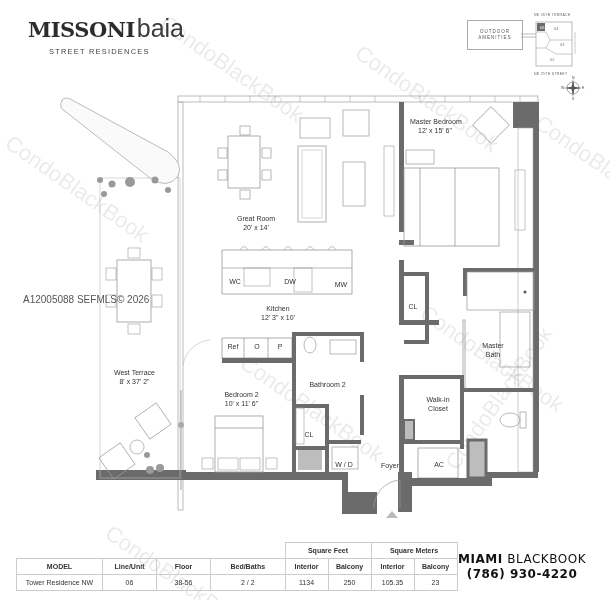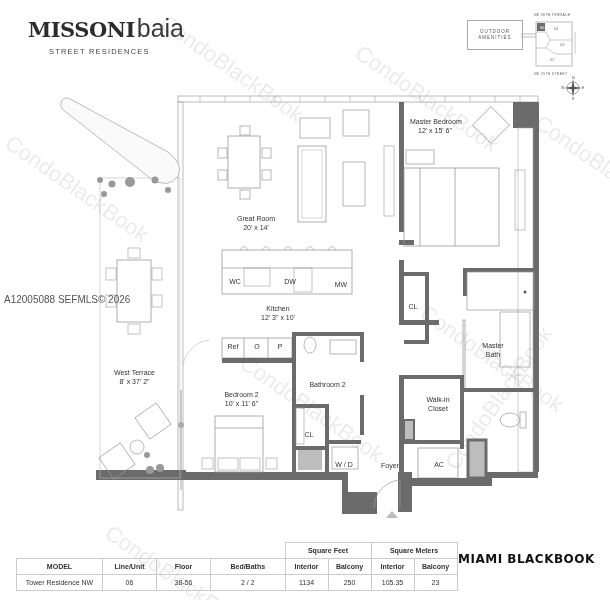--- a/index.html
+++ b/index.html
@@ -4,27 +4,27 @@
 <style>
   html, body { margin:0; padding:0; background:#ffffff; }
   body { width:610px; height:600px; position:relative; overflow:hidden; font-family:"Liberation Sans", sans-serif; color:#333; }
   .abs { position:absolute; }
   .logo-main { left:28px; top:14px; font-family:"DejaVu Serif", serif; font-weight:bold; font-size:21px; color:#2c2c2c; letter-spacing:-0.5px; }
   .logo-main .thin { font-family:"Liberation Sans", sans-serif; font-weight:normal; font-size:25px; color:#3a3a3a; letter-spacing:0; margin-left:2px; }
   .logo-sub { left:49px; top:47px; font-size:7.5px; letter-spacing:1.2px; color:#444; }
   .room-label { font-size:7px; color:#333; text-align:center; line-height:9px; white-space:nowrap; }
   .small-label { font-size:7px; color:#333; text-align:center; white-space:nowrap; }
   .watermark { font-size:22px; color:#000; opacity:0.08; font-family:"Liberation Sans", sans-serif; white-space:nowrap; transform-origin:left top; }
-  .mls { left:4px; top:294px; font-size:10px; color:#555; white-space:nowrap; }
+  .mls { left:23px; top:294px; font-size:10px; color:#555; white-space:nowrap; }
   table.spec { position:absolute; left:16px; top:542px; border-collapse:collapse; font-size:7px; color:#333; }
   table.spec td { border:1px solid #ccc; text-align:center; height:15px; padding:0 2px; }
   table.spec td.blank { border:none; }
   table.spec .hdr { font-weight:bold; }
   .brand { left:458px; top:552px; font-weight:bold; font-size:12px; color:#111; text-align:center; line-height:15px; letter-spacing:0.5px; font-family:"DejaVu Sans", sans-serif; }
-  .brand .thin { font-weight:bold;text-align:center; }
+  .brand .thin { font-weight:normal;text-align:center; }
   .amenities-box { left:467px; top:20px; width:54px; height:28px; border:1px solid #aaa; font-size:4.5px; letter-spacing:1px; color:#555; display:flex; align-items:center; justify-content:center; text-align:center; line-height:6px; }
   .keyplan-text { font-size:3.5px; color:#666; white-space:nowrap; letter-spacing:0.3px; }
 </style>
 </head>
 <body>
 
 <div class="abs watermark" style="left:170px;top:10px;transform:rotate(35deg);">CondoBlackBook</div>
 <div class="abs watermark" style="left:365px;top:40px;transform:rotate(35deg);">CondoBlackBook</div>
 <div class="abs watermark" style="left:15px;top:130px;transform:rotate(35deg);">CondoBlackBook</div>
 <div class="abs watermark" style="left:545px;top:110px;transform:rotate(35deg);">CondoBlackBook</div>
@@ -311,13 +311,14 @@
     <td>1134</td>
     <td>250</td>
     <td>105.35</td>
     <td>23</td>
   </tr>
 </tbody>
   </table>
 
 <div class="abs brand">
   <div><span>MIAMI </span><span class="thin">BLACKBOOK</span></div>
+  <div>(786) 930-4220</div>
 </div>
 
 </body></html>

